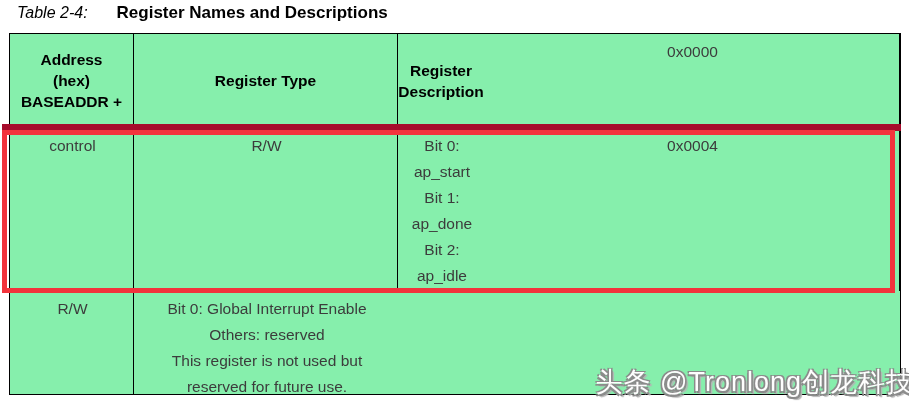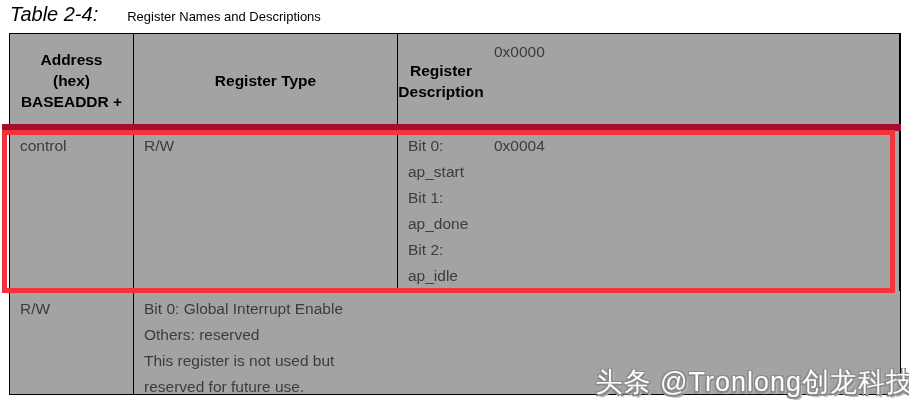--- a/index.html
+++ b/index.html
@@ -15,44 +15,46 @@
   .titlebar {
     position: absolute;
     left: 10px;
     top: 3px;
     display: flex;
     align-items: baseline;
     color: #000;
   }
   .title-label {
     font-style: italic;
-    font-size: 20px;
+    font-size: 16px;
     margin-right: 29px;
+    margin-left: 7px;
   }
   .title-heading {
-    font-weight: normal;
-    font-size: 13px;
+    font-weight: bold;
+    font-size: 17px;
   }
   
   .regtable {
     position: absolute;
     left: 9px;
     top: 33px;
     width: 892px;
     height: 362px;
     display: grid;
     grid-template-columns: 124px 264px 86px 1fr;
     grid-template-rows: 94px 163px 1fr;
     border: 1.5px solid #000;
-    background: #a3a3a3;
+    background: #86efac;
   }
   .cell {
     border-right: 1.5px solid #000;
     border-bottom: 1.5px solid #000;
     overflow: hidden;
+    text-align: center;
   }
   .cell.last-col { border-right: none; }
   .cell.last-row { border-bottom: none; }
   .th {
     display: flex;
     align-items: center;
     justify-content: center;
     text-align: center;
     font-weight: bold;
     font-size: 15.5px;

